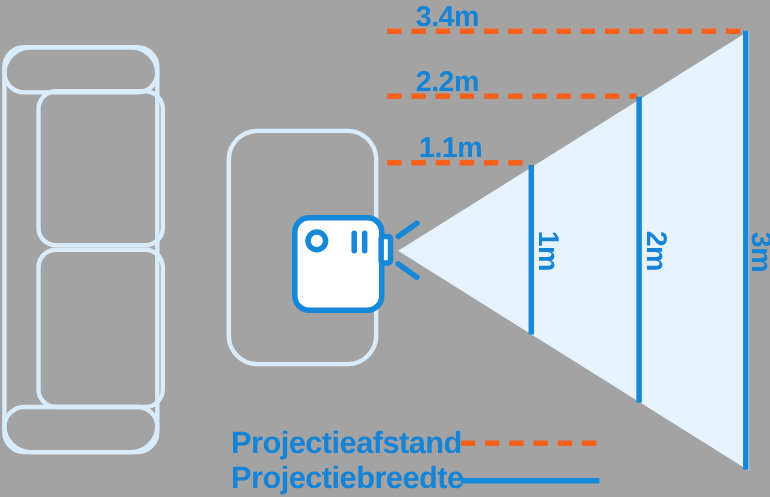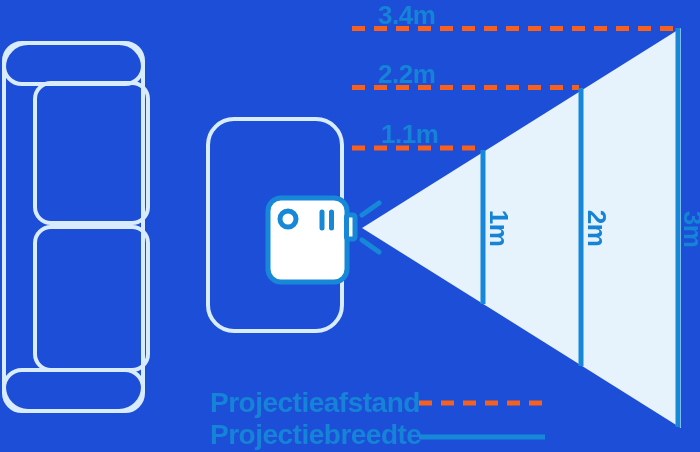--- a/index.html
+++ b/index.html
@@ -1,20 +1,20 @@
 <!DOCTYPE html>
 <html><head>
 <meta charset="utf-8">
 <style>
   html, body { margin: 0; padding: 0; background: #ffffff; }
   #stage {
     position: relative;
     width: 700px;
     height: 452px;
-    background: #1d4ed8;
+    background: #a3a3a3;
     overflow: hidden;
     font-family: "Liberation Sans", sans-serif;
   }
   svg { display: block; }
   .dim-label {
     font-family: "Liberation Sans", sans-serif;
     font-weight: 700;
     font-size: 26px;
     fill: #1583d6;
     letter-spacing: -0.5px;

